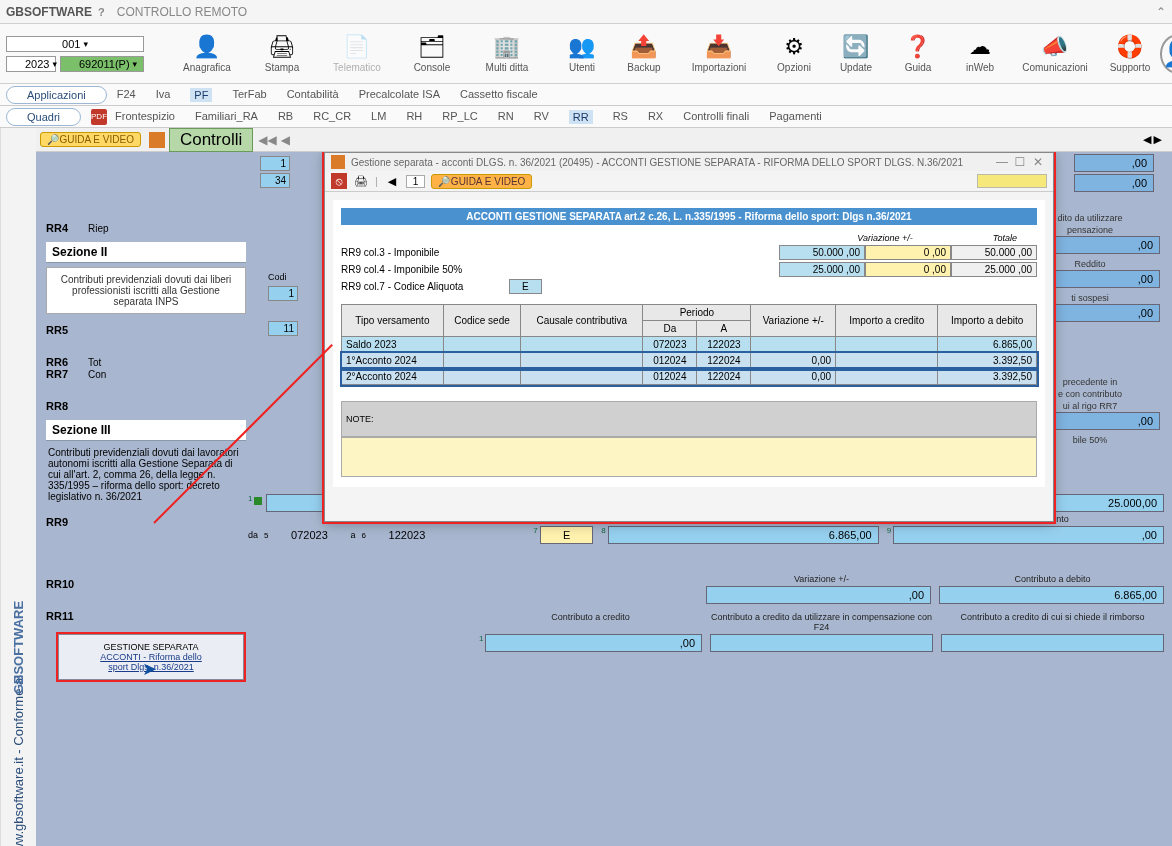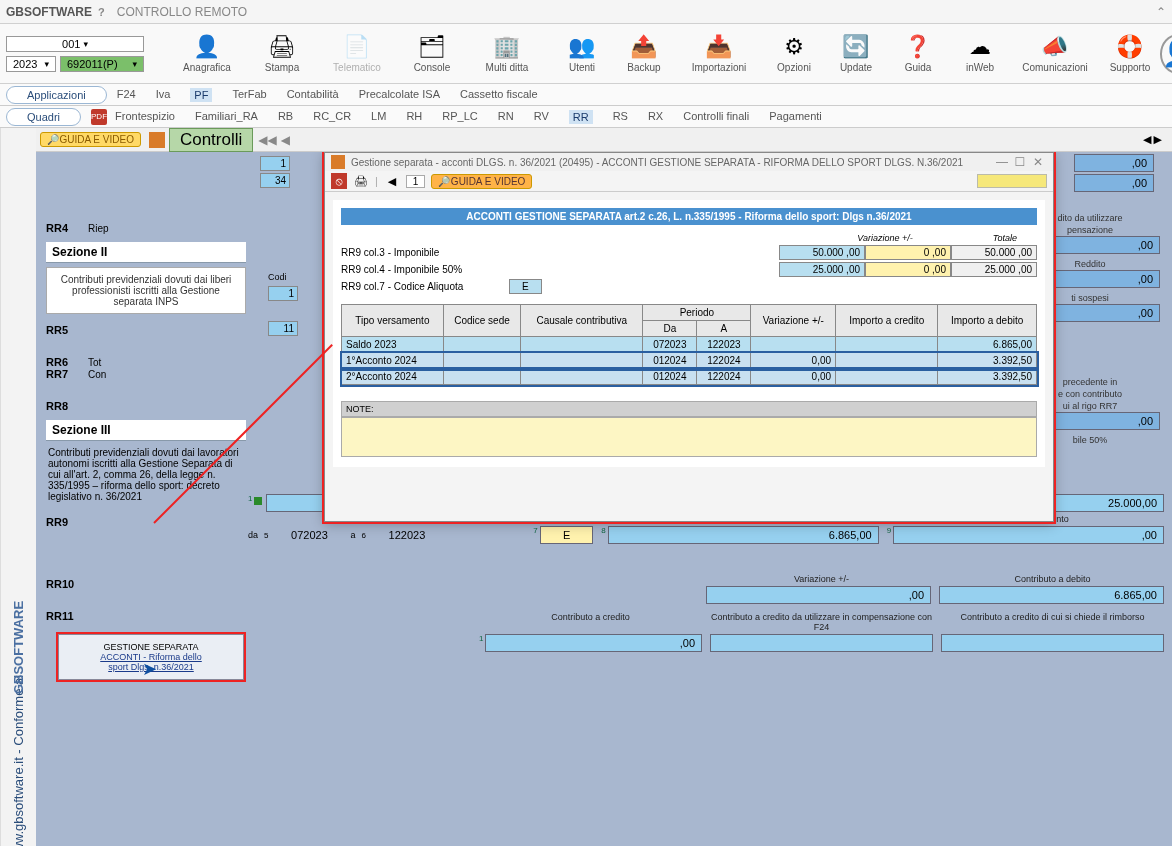--- a/index.html
+++ b/index.html
@@ -7,21 +7,21 @@
   .topbar { display: flex; align-items: center; padding: 2px 6px; border-bottom: 1px solid #d0d0d0; background: #f5f5f5; height: 24px; }
   .topbar .title { font-weight: bold; font-size: 12px; color: #555; }
   .topbar .help { margin-left: 6px; color: #888; font-weight: bold; }
   .topbar .remote { margin-left: 12px; color: #888; font-size: 12px; }
   .topbar .spacer { flex: 1; }
   .topbar .chevron { color: #888; font-size: 12px; }
 
   .ribbon { display: flex; align-items: center; border-bottom: 1px solid #d0d0d0; height: 60px; padding: 2px 6px; background: #f9f9f9; }
   .ribbon .selectors { display: flex; flex-direction: column; gap: 4px; margin-right: 12px; }
   .selectors .row { display: flex; gap: 4px; }
-  .sel { border: 1px solid #999; padding: 1px 6px; font-size: 11px; background: #fff; display: flex; align-items: center; justify-content: space-between; }
+  .sel { border: 1px solid #999; padding: 1px 18px; font-size: 11px; background: #fff; display: flex; align-items: center; justify-content: space-between; }
   .sel.green { background: #7bbf6a; color: #000; }
   .sel.ditta { width: 138px; justify-content: center; }
   .sel.year { width: 50px; }
   .sel.code { width: 84px; }
   .sel .arrow { font-size: 9px; margin-left: 3px; }
   .ribbon-sep { width: 1px; background: #ddd; height: 48px; margin: 0 4px; }
   .ribbon .tools { display: flex; align-items: flex-end; gap: 2px; }
   .tool { display: flex; flex-direction: column; align-items: center; width: 60px; padding: 2px; cursor: pointer; }
   .tool.wide { width: 86px; }
   .tool .ticon { font-size: 22px; height: 26px; display: flex; align-items: center; justify-content: center; }
@@ -88,21 +88,21 @@
   .popup .ali { border: 1px solid #888; background: #b8dff0; padding: 1px 12px; text-align: center; margin-left: 8px; }
   .popup table.grid { width: 100%; border-collapse: collapse; margin-top: 10px; font-size: 10px; }
   .popup table.grid th { background: #e8e8e8; border: 1px solid #888; padding: 2px; font-weight: normal; }
   .popup table.grid td { border: 1px solid #888; padding: 2px 4px; text-align: right; }
   .popup table.grid td.l { text-align: left; }
   .popup table.grid tr.blue td { background: #b8dff0; }
   .popup table.grid tr.hl td { background: #c8e0f0; }
   .popup table.grid tr.hl { outline: 2px solid #2a5fa0; }
   .popup table.grid td.yellow { background: #fff2ae; }
   .popup .note { margin-top: 16px; }
-  .popup .note .nhead { background: #d0d0d0; font-size: 9px; padding: 2px 4px; border: 1px solid #aaa; }
+  .popup .note .nhead { background: #d0d0d0; font-size: 9px; padding: 12px 4px; border: 1px solid #aaa; }
   .popup .note textarea { width: 100%; height: 40px; background: #fdf6c4; border: 1px solid #aaa; resize: none; font-size: 10px; }
 
   
   .red-frame-popup { position: absolute; left: 286px; top: -2px; width: 734px; height: 374px; border: 2px solid #e22; pointer-events: none; z-index: 60; }
   .red-frame-btn { position: absolute; left: 20px; top: 480px; width: 190px; height: 50px; border: 2px solid #e22; pointer-events: none; z-index: 60; }
   .red-line { position: absolute; left: 118px; top: 370px; width: 252px; height: 2px; background: #e22; transform: rotate(-45deg); transform-origin: left center; z-index: 59; }
   .cursor-arrow { position: absolute; left: 106px; top: 506px; font-size: 18px; z-index: 70; color: #1050a0; }
 
   .gestsep-btn { position: absolute; left: 22px; top: 482px; width: 186px; height: 46px; background: #eaeef4; border: 1px solid #889; font-size: 9px; text-align: center; display: flex; flex-direction: column; justify-content: center; padding: 2px; cursor: pointer; }
   .gestsep-btn .line2 { color: #1a3a8a; text-decoration: underline; }

